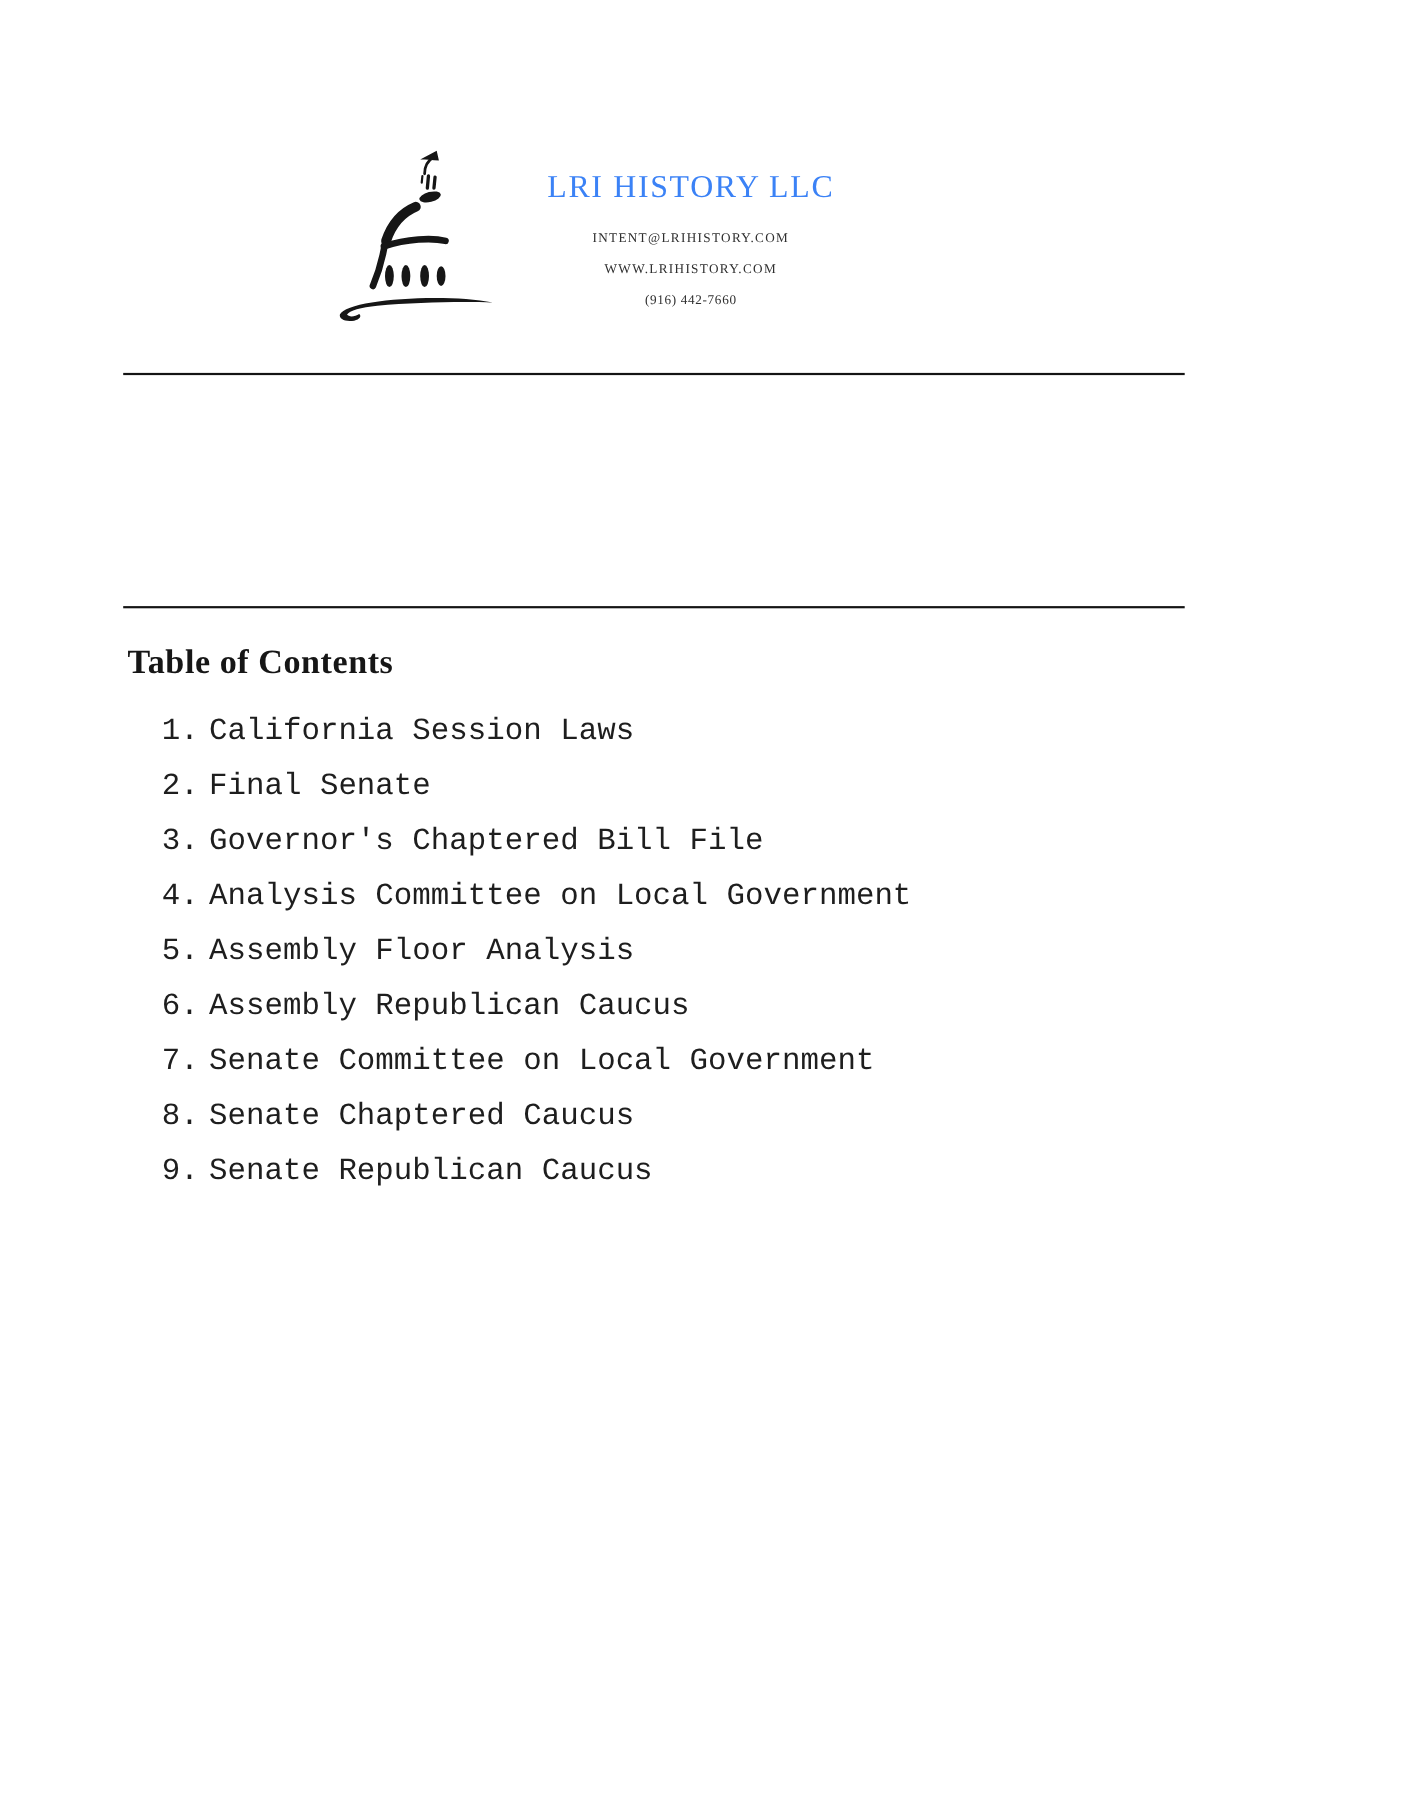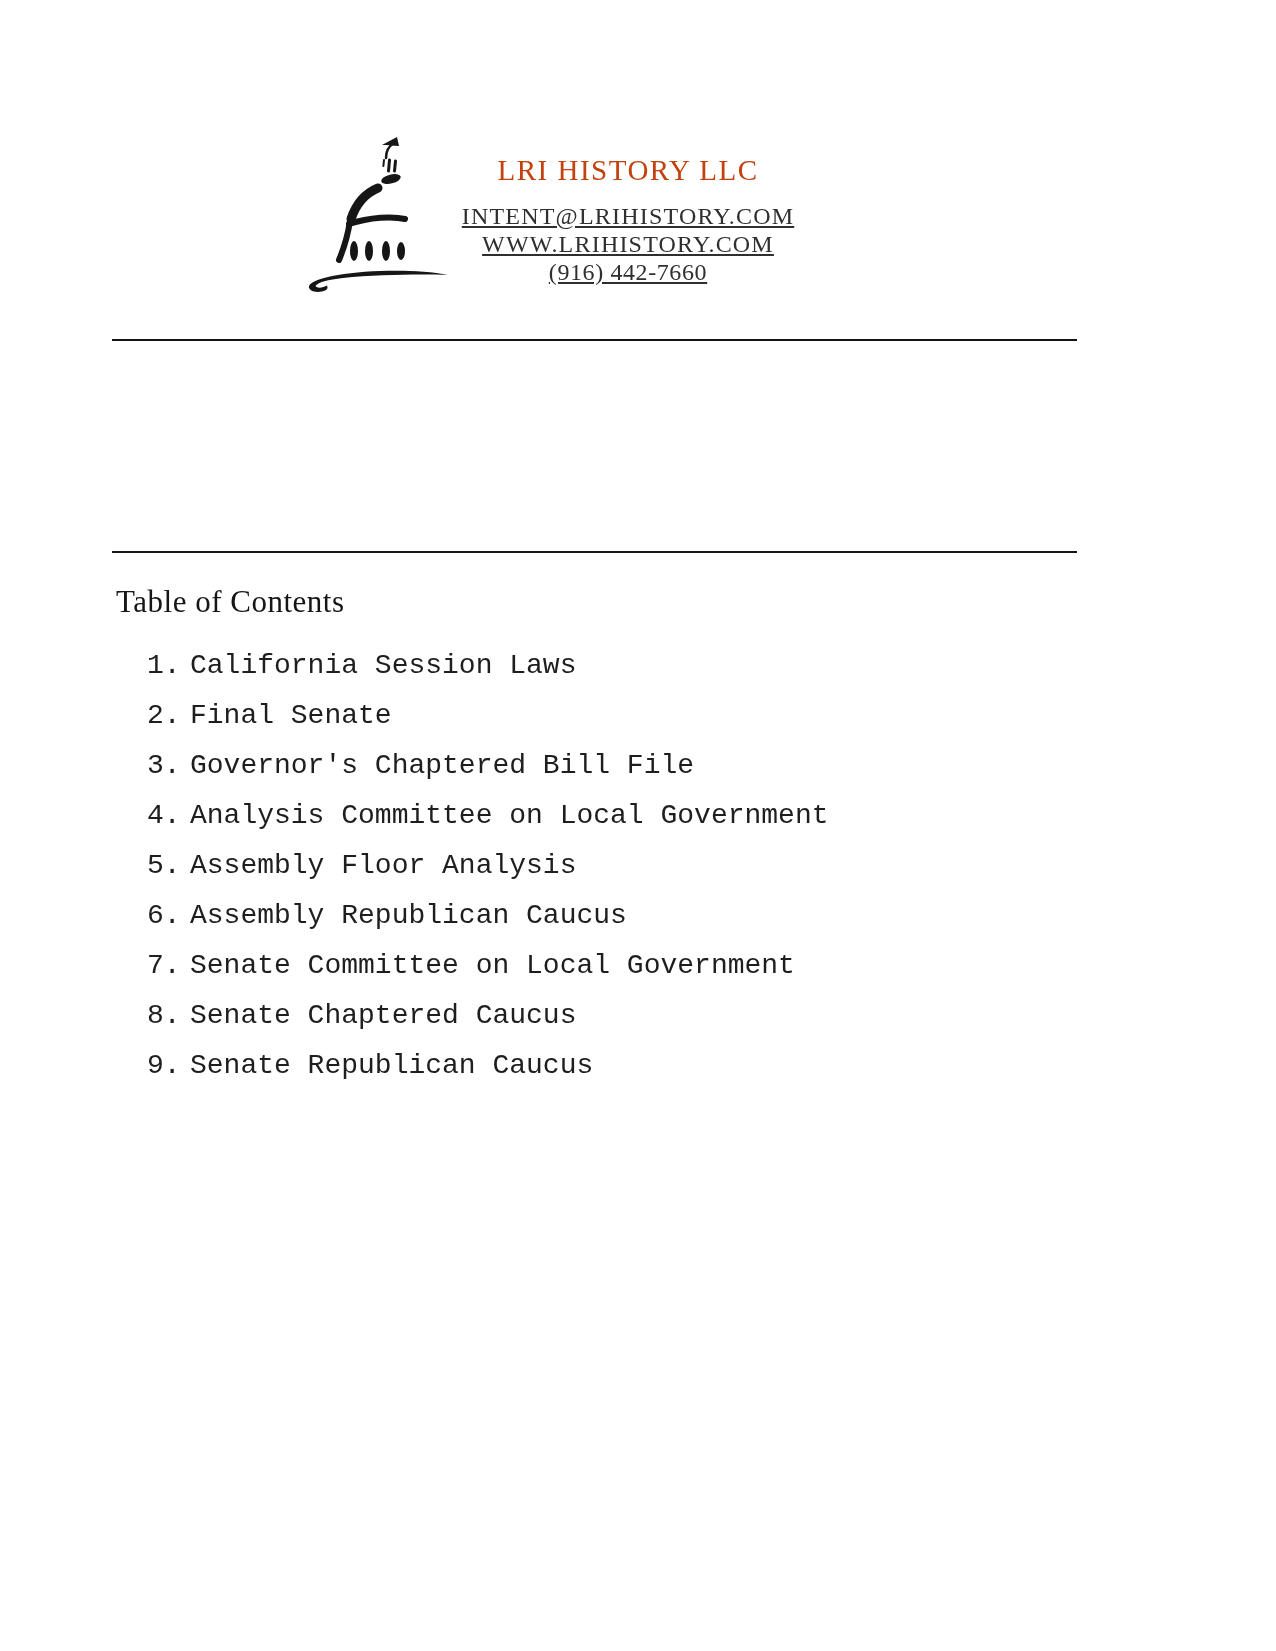--- a/index.html
+++ b/index.html
@@ -25,28 +25,27 @@
     left: 403px;
     width: 450px;
     text-align: center;
     color: #2b2b2b;
   }
   .company {
     top: 152px;
     font-size: 29px;
     line-height: 36px;
     letter-spacing: 1.5px;
-    color: #c2410c;
+    color: #3b82f6;
   }
   .contact {
-    font-size: 24px;
+    font-size: 12px;
     line-height: 24px;
     letter-spacing: 1.2px;
     color: #2f2f2f;
-    text-decoration: underline;
   }
   .email { top: 204px; }
   .www   { top: 232px; }
   .phone { top: 260px; letter-spacing: 0.6px; }
 
   
   .divider {
     position: absolute;
     left: 112px;
     width: 965px;
@@ -72,21 +71,21 @@
     white-space: pre; 
   }
 
   
   .toc-title {
     position: absolute;
     left: 116px;
     top: 584px;
     font-size: 31px;
     line-height: 36px;
-    font-weight: normal;
+    font-weight: bold;
     color: #161616;
     letter-spacing: 0.5px;
   }
   .toc-list {
     position: absolute;
     left: 147px;
     top: 651px;
     margin: 0;
     padding: 0;
     list-style: none;

